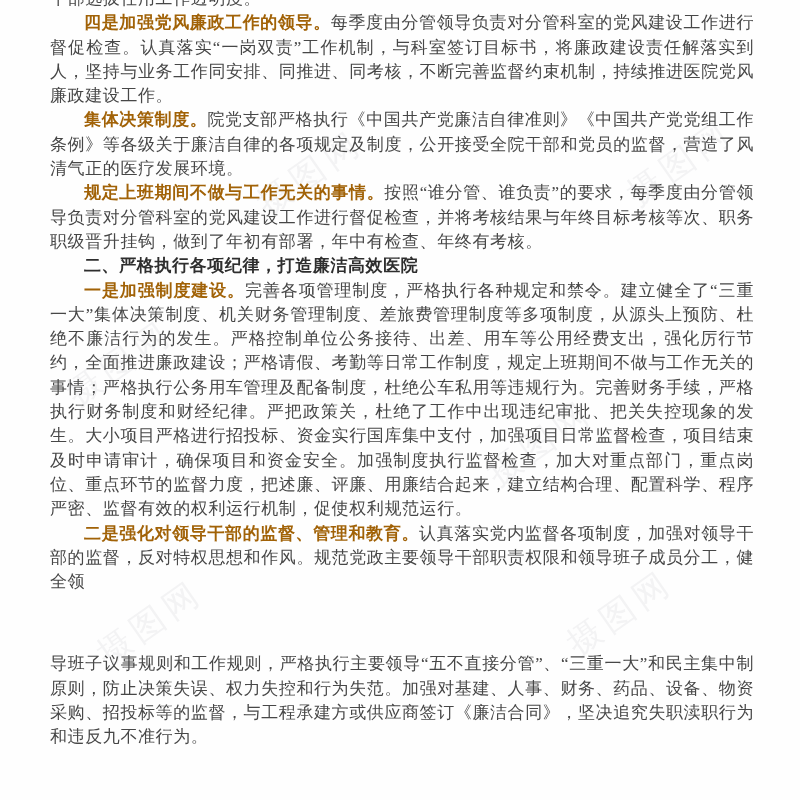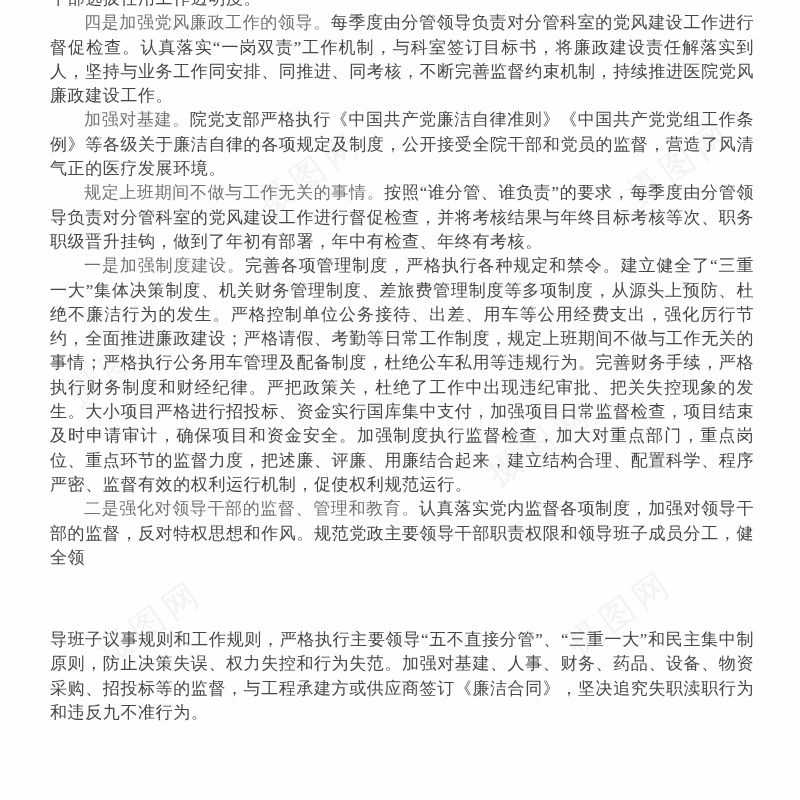--- a/index.html
+++ b/index.html
@@ -39,21 +39,21 @@
     margin-top: -13px;
     padding: 0 46px 0 50px;
     color: #474747;
     font-size: 17px;
     line-height: 24.3px;
     letter-spacing: 0.6px;
     text-align: justify;
   }
   .para { margin: 0; text-indent: 2em; }
   .para.no-indent { text-indent: 0; }
-  .lead { font-weight: normal; color: #737373; }
+  .lead { font-weight: bold; color: #a16207; }
   .heading { font-weight: bold; color: #2e2e2e; }
   .page-gap { height: 58px; }
 </style>
 </head>
 <body>
 
 <div class="page">
 
   <div class="watermark-layer">
     <span class="wm wm1">摄图网</span>
@@ -63,24 +63,25 @@
     <span class="wm wm5">摄图网</span>
     <span class="wm wm6">摄图网</span>
   </div>
 
   <div class="content">
 
     <p class="para no-indent"><span>干部选拔任用工作透明度。</span></p>
 
     <p class="para"><span class="lead">四是加强党风廉政工作的领导。</span><span>每季度由分管领导负责对分管科室的党风建设工作进行督促检查。认真落实“一岗双责”工作机制，与科室签订目标书，将廉政建设责任解落实到人，坚持与业务工作同安排、同推进、同考核，不断完善监督约束机制，持续推进医院党风廉政建设工作。</span></p>
 
-    <p class="para"><span class="lead">加强对基建。</span><span>院党支部严格执行《中国共产党廉洁自律准则》《中国共产党党组工作条例》等各级关于廉洁自律的各项规定及制度，公开接受全院干部和党员的监督，营造了风清气正的医疗发展环境。</span></p>
+    <p class="para"><span class="lead">集体决策制度。</span><span>院党支部严格执行《中国共产党廉洁自律准则》《中国共产党党组工作条例》等各级关于廉洁自律的各项规定及制度，公开接受全院干部和党员的监督，营造了风清气正的医疗发展环境。</span></p>
 
     <p class="para"><span class="lead">规定上班期间不做与工作无关的事情。</span><span>按照“谁分管、谁负责”的要求，每季度由分管领导负责对分管科室的党风建设工作进行督促检查，并将考核结果与年终目标考核等次、职务职级晋升挂钩，做到了年初有部署，年中有检查、年终有考核。</span></p>
 
+    <p class="para heading"><span>二、严格执行各项纪律，打造廉洁高效医院</span></p>
 
 
     <p class="para"><span class="lead">一是加强制度建设。</span><span>完善各项管理制度，严格执行各种规定和禁令。建立健全了“三重一大”集体决策制度、机关财务管理制度、差旅费管理制度等多项制度，从源头上预防、杜绝不廉洁行为的发生。严格控制单位公务接待、出差、用车等公用经费支出，强化厉行节约，全面推进廉政建设；严格请假、考勤等日常工作制度，规定上班期间不做与工作无关的事情；严格执行公务用车管理及配备制度，杜绝公车私用等违规行为。完善财务手续，严格执行财务制度和财经纪律。严把政策关，杜绝了工作中出现违纪审批、把关失控现象的发生。大小项目严格进行招投标、资金实行国库集中支付，加强项目日常监督检查，项目结束及时申请审计，确保项目和资金安全。加强制度执行监督检查，加大对重点部门，重点岗位、重点环节的监督力度，把述廉、评廉、用廉结合起来，建立结构合理、配置科学、程序严密、监督有效的权利运行机制，促使权利规范运行。</span></p>
 
     <p class="para"><span class="lead">二是强化对领导干部的监督、管理和教育。</span><span>认真落实党内监督各项制度，加强对领导干部的监督，反对特权思想和作风。规范党政主要领导干部职责权限和领导班子成员分工，健全领</span></p>
 
     <div class="page-gap"></div>
 
     <p class="para no-indent"><span>导班子议事规则和工作规则，严格执行主要领导“五不直接分管”、“三重一大”和民主集中制原则，防止决策失误、权力失控和行为失范。加强对基建、人事、财务、药品、设备、物资采购、招投标等的监督，与工程承建方或供应商签订《廉洁合同》，坚决追究失职渎职行为和违反九不准行为。</span></p>
 

